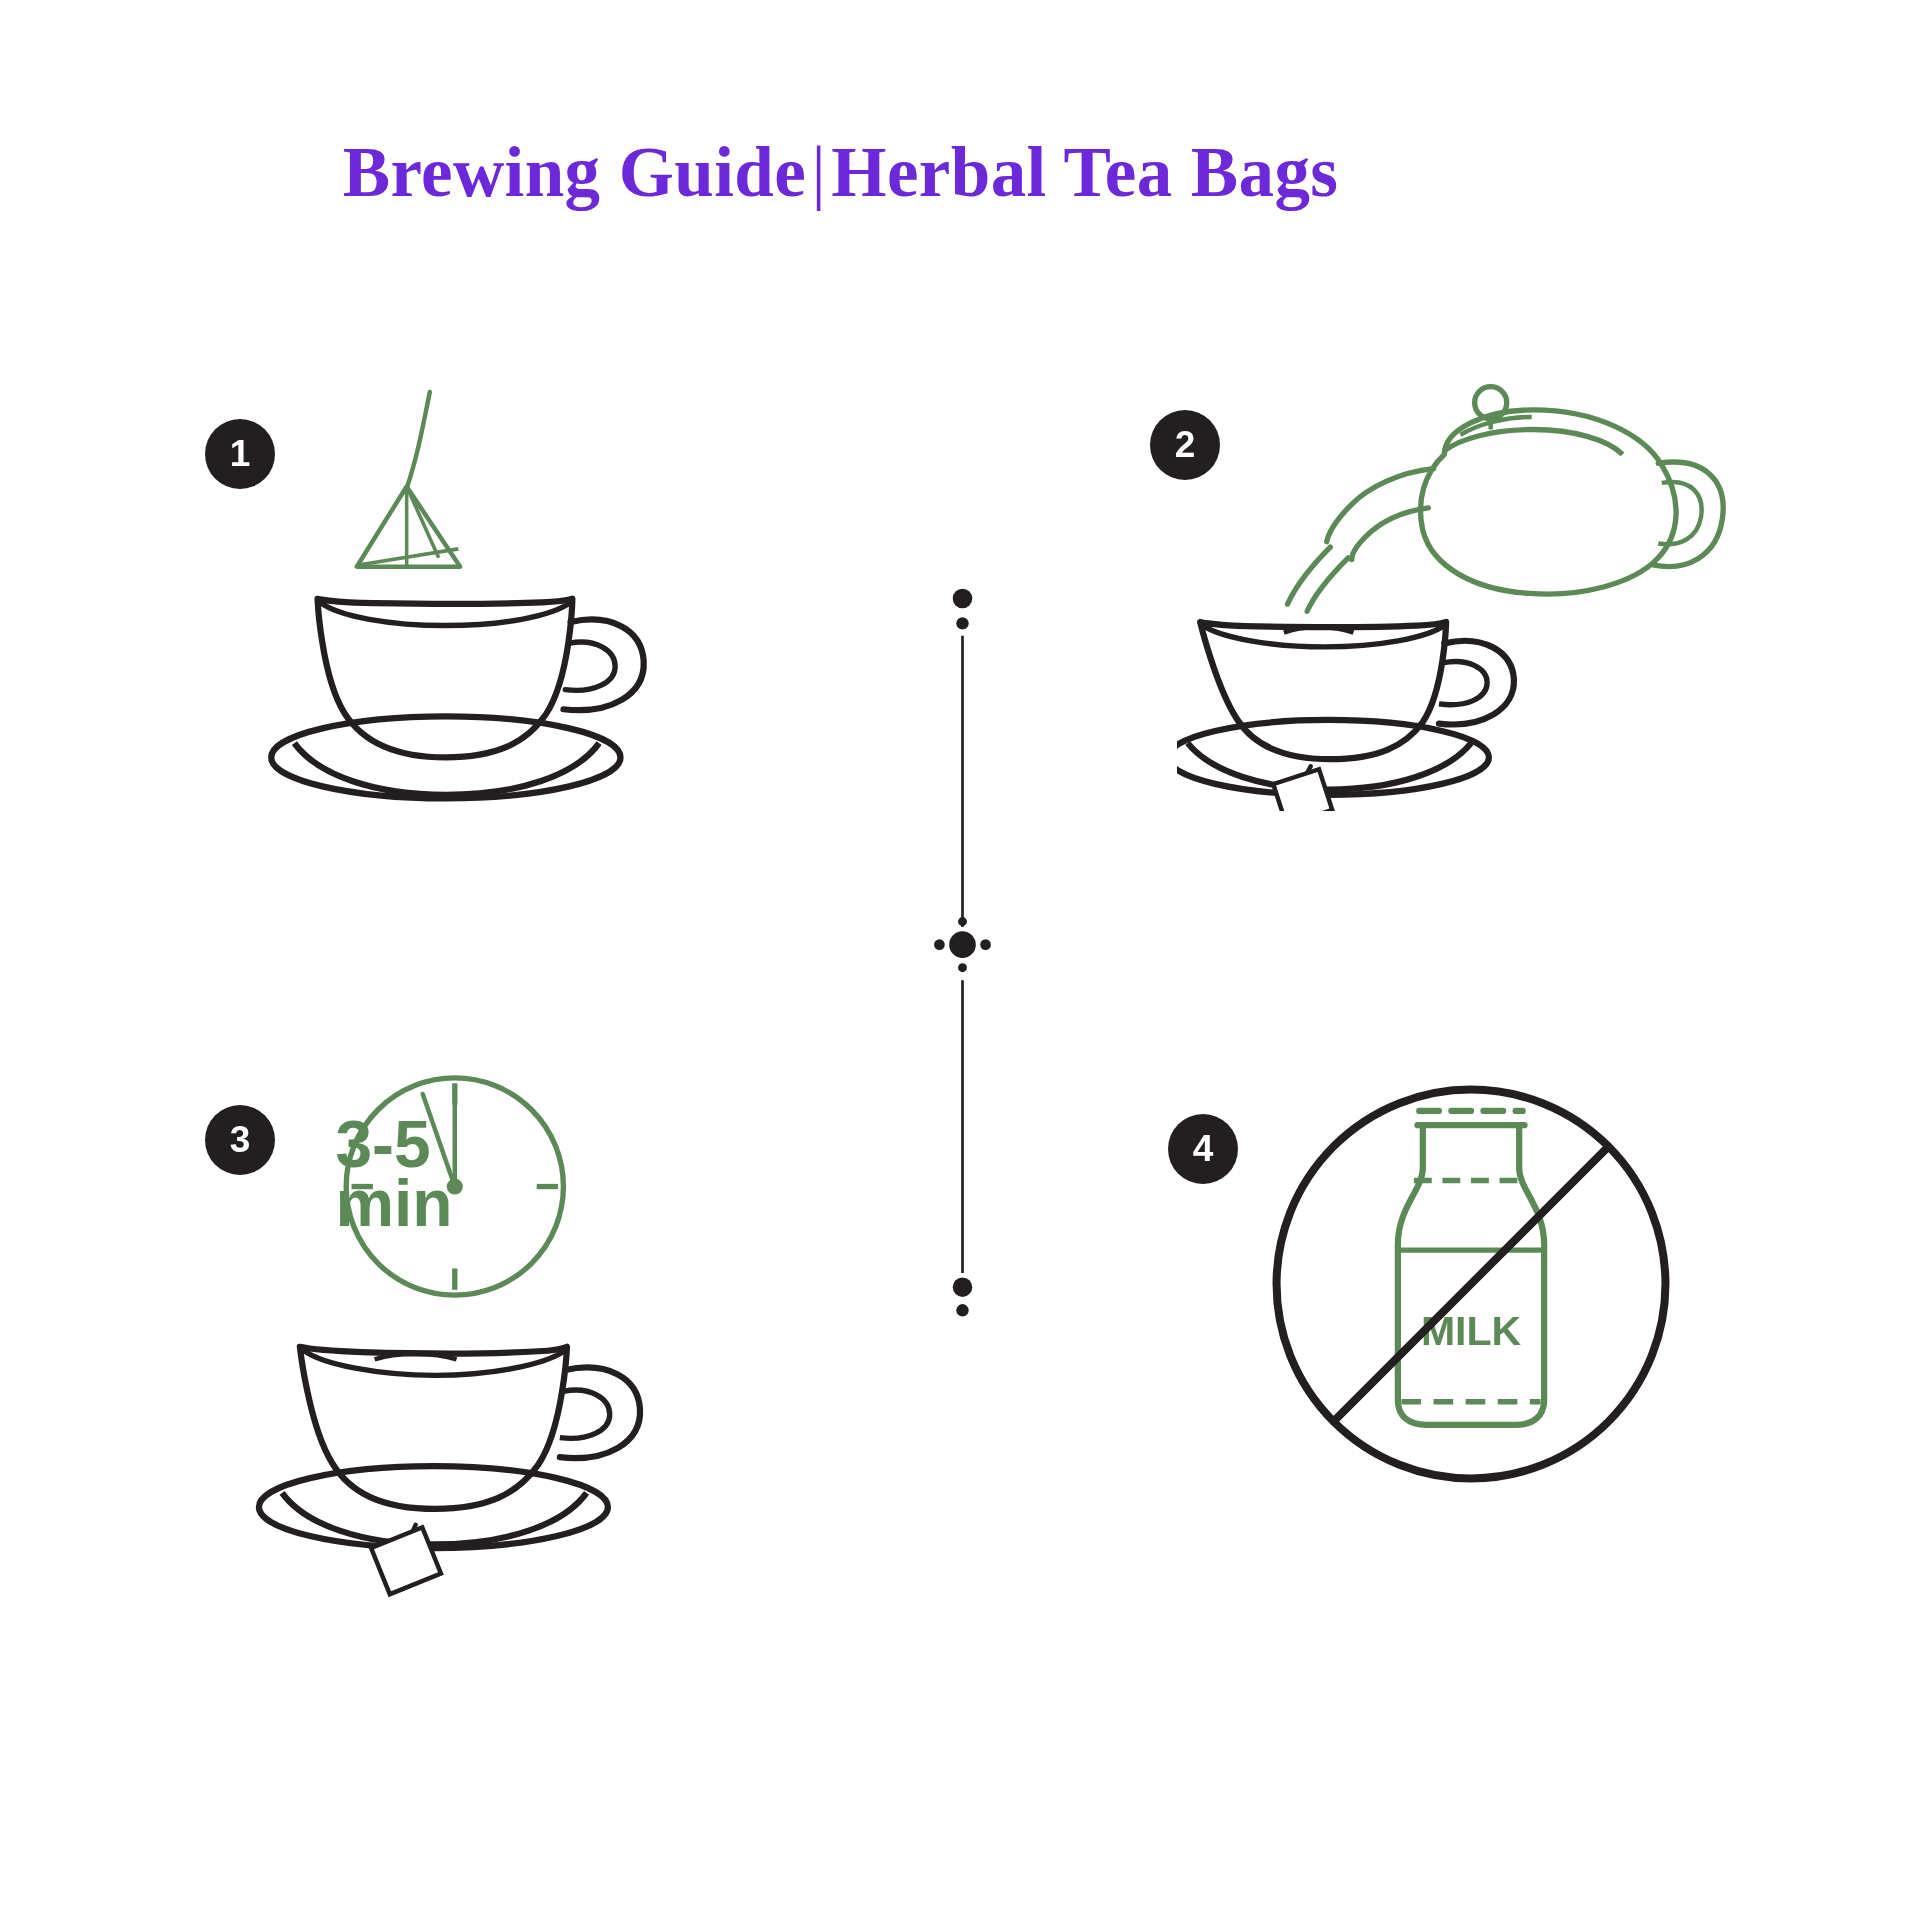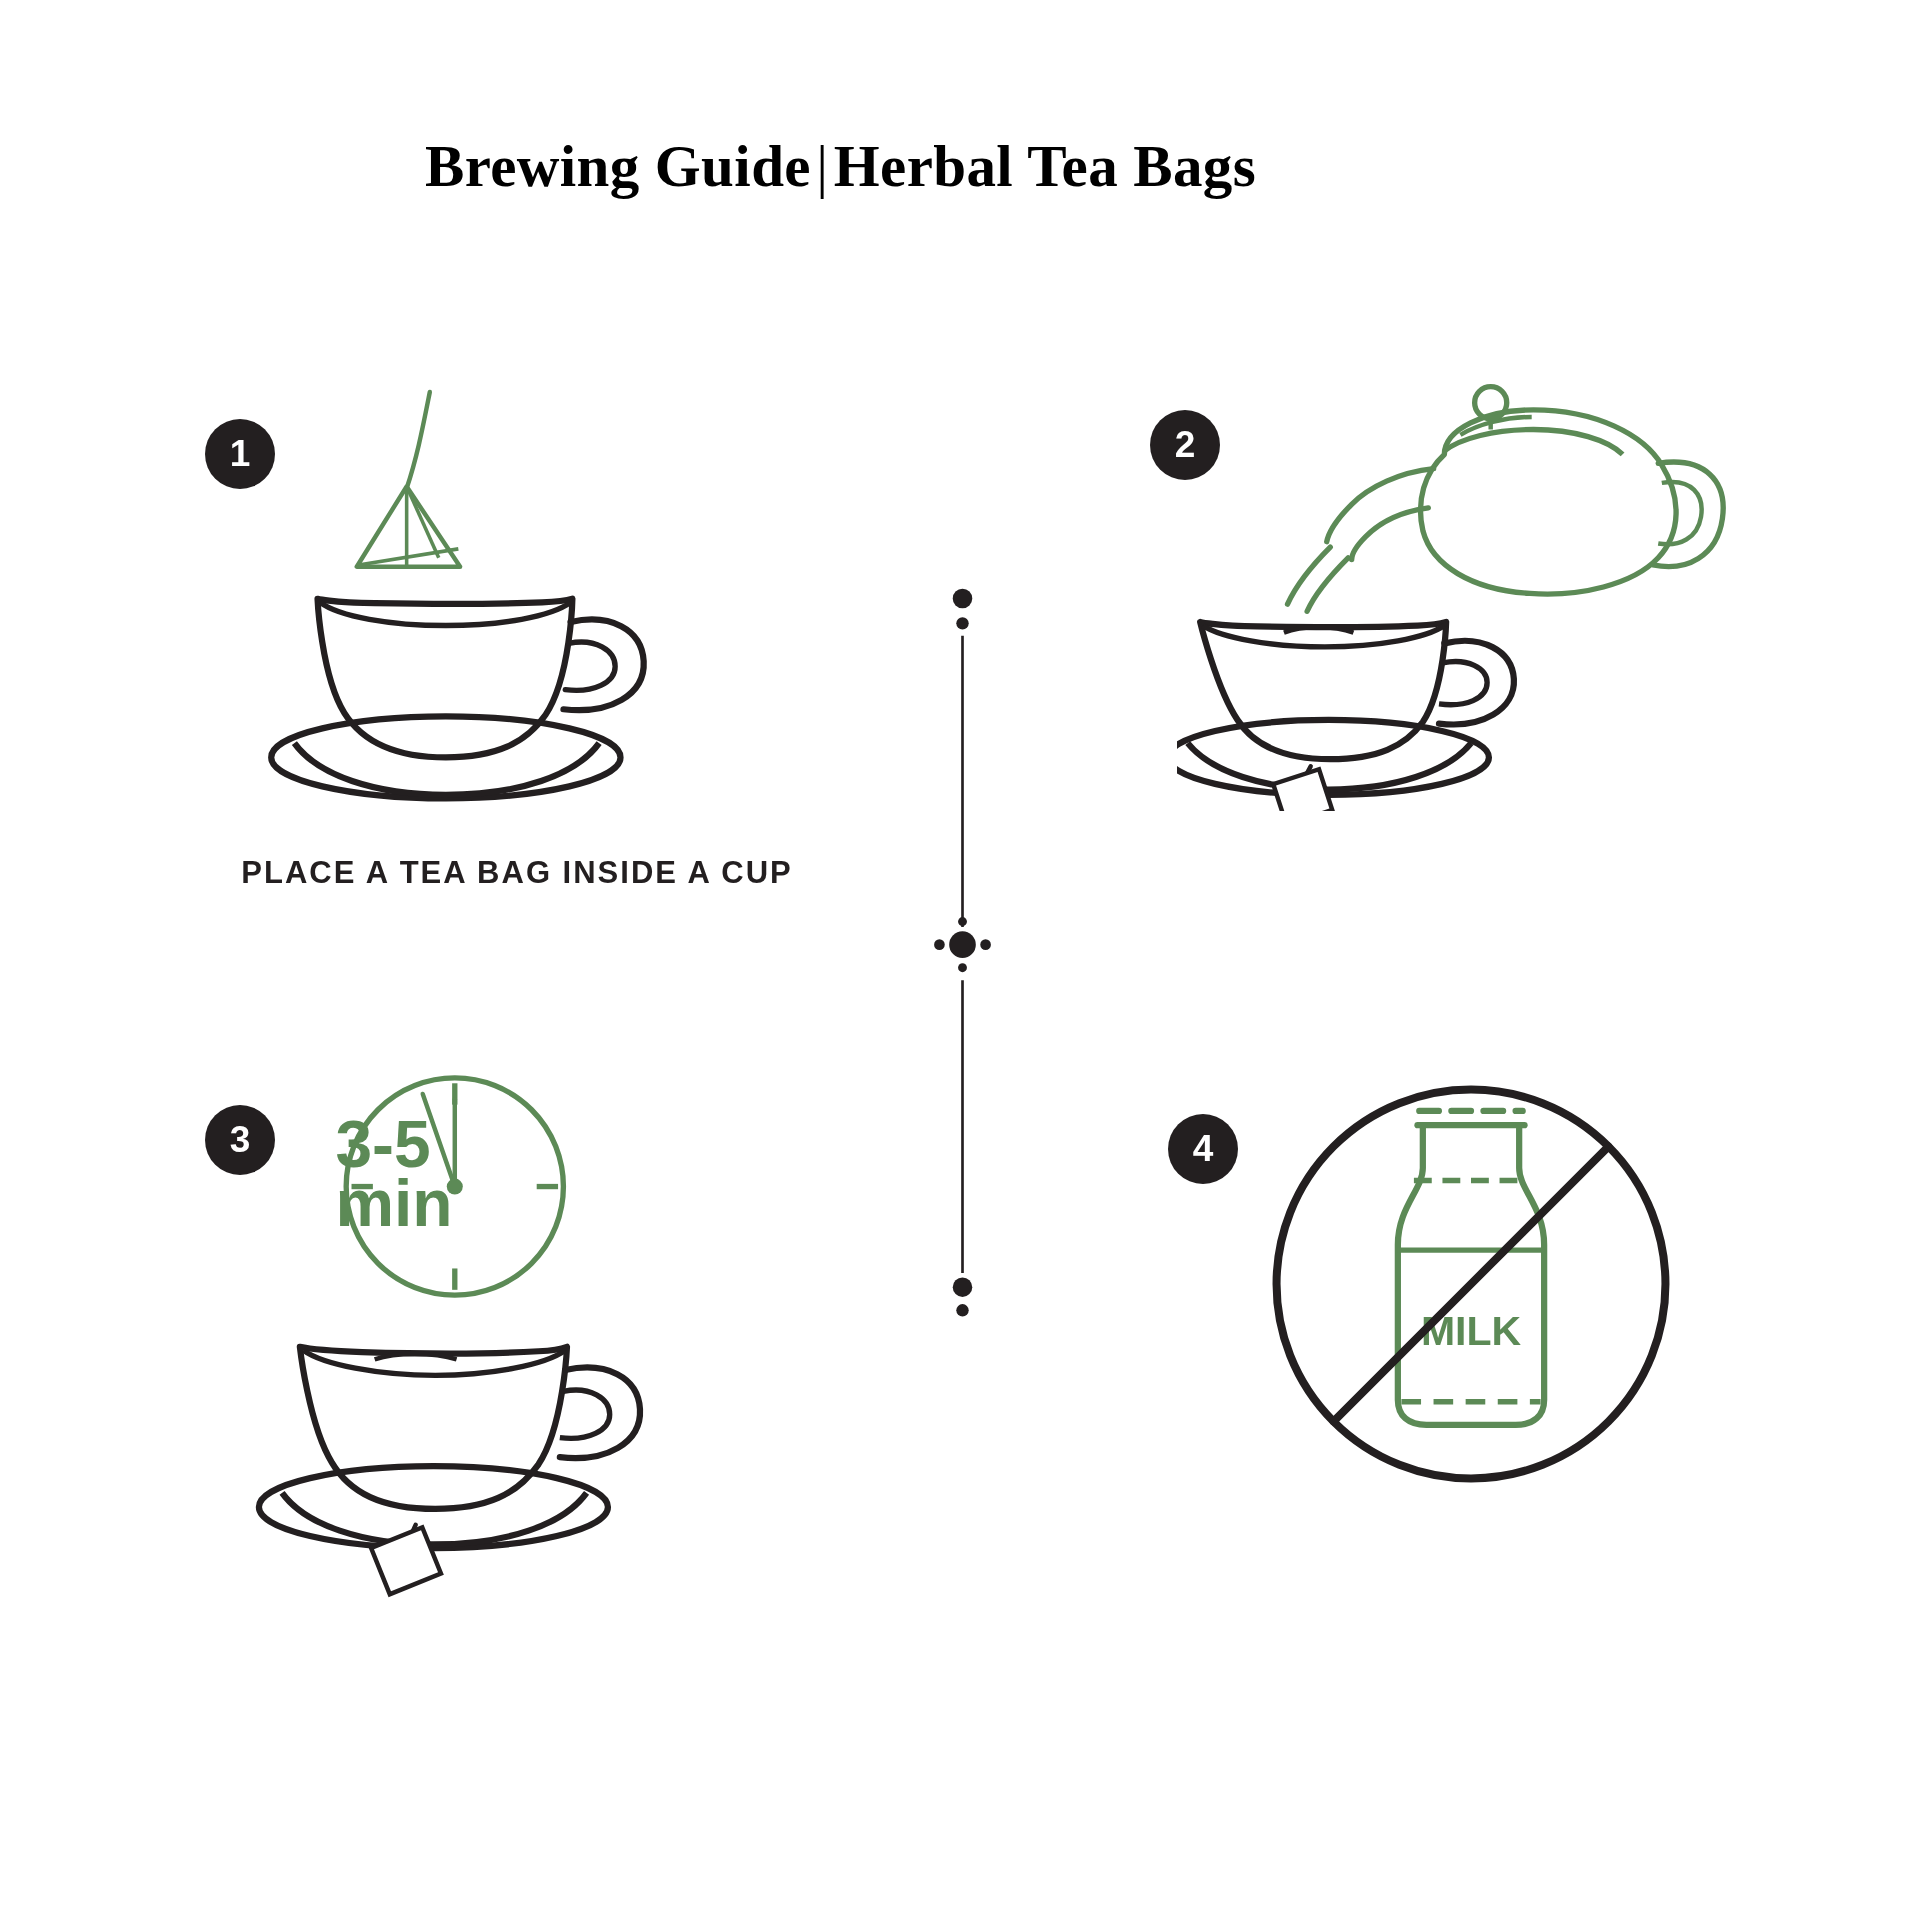--- a/index.html
+++ b/index.html
@@ -20,23 +20,23 @@
     inset: 0;
   }
   .title {
     position: absolute;
     top: 132px;
     left: 0;
     width: 1681px;
     text-align: center;
     font-family: "Liberation Serif", serif;
     font-weight: bold;
-    font-size: 59px;
+    font-size: 71px;
     letter-spacing: 0.4px;
-    color: #000000;
+    color: #6d28d9;
     white-space: nowrap;
   }
   .title .bar {
     display: inline-block;
     padding: 0 5.3px;
     font-weight: normal;
   }
 
   
   .step {
@@ -131,21 +131,20 @@
         <path d="M99 246 C120 262 178 272 240 272 C302 272 358 262 380 246" stroke="#231f20" stroke-width="6" fill="none"></path>
 
         <path d="M380 268 C424 258 460 276 462 312 C464 350 424 372 372 366" stroke="#231f20" stroke-width="7" fill="none" stroke-linecap="round"></path>
         <path d="M378 292 C408 286 430 300 430 318 C430 336 406 348 374 344" stroke="#231f20" stroke-width="6" fill="none" stroke-linecap="round"></path>
 
         <ellipse cx="240" cy="420" rx="196" ry="46" stroke="#231f20" stroke-width="7" fill="none"></ellipse>
         <path d="M70 404 C96 440 160 462 240 462 C322 462 386 440 412 404" stroke="#231f20" stroke-width="7" fill="none"></path>
       </svg>
     </div>
 
-    <div class="caption cap-1">PLACE A TEA BAG INSIDE A CUP</div>
   </div>
 
   <div class="step step-2">
     <div class="badge badge-2">2</div>
 
     <div class="art art-2">
       <svg width="606" height="428" viewBox="0 0 680 480" fill="none" xmlns="http://www.w3.org/2000/svg">
 
         <path d="M300 80 C300 52 345 30 400 30 C470 30 524 58 544 92 C566 128 566 168 540 196
                  C512 226 452 240 396 236 C330 232 286 204 276 166 C268 132 278 100 300 80 Z" stroke="#5c8a56" stroke-width="6" fill="none" stroke-linejoin="round"></path>

